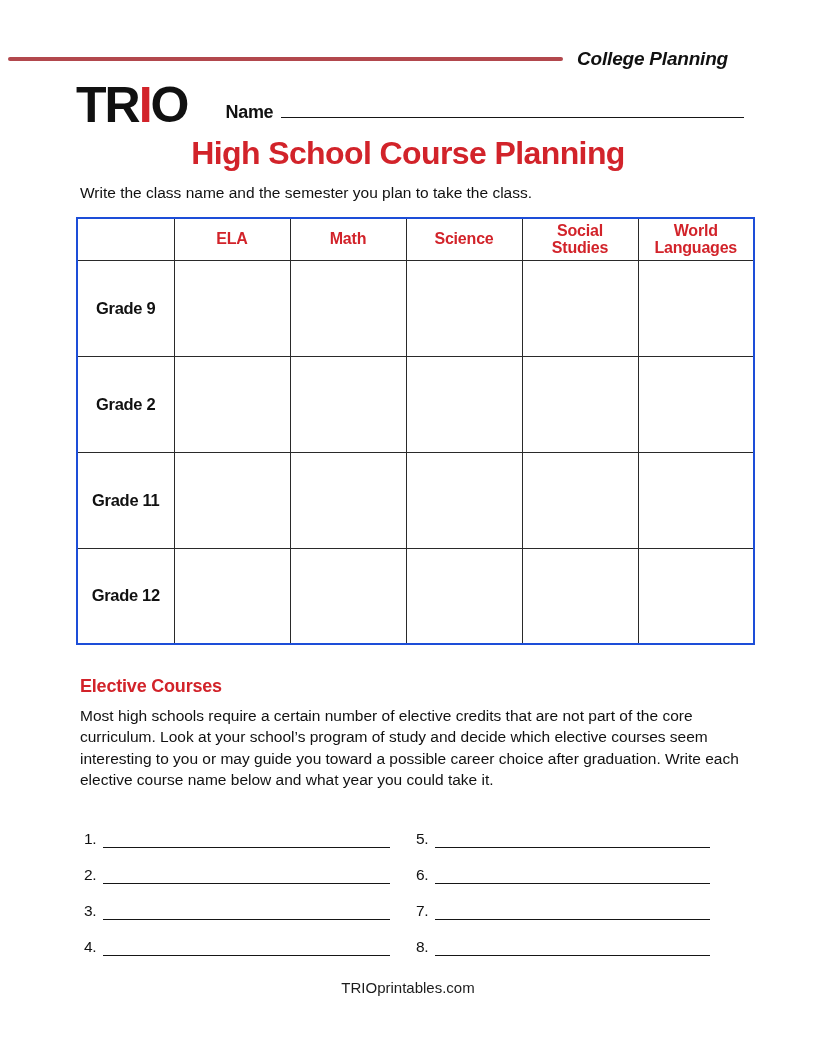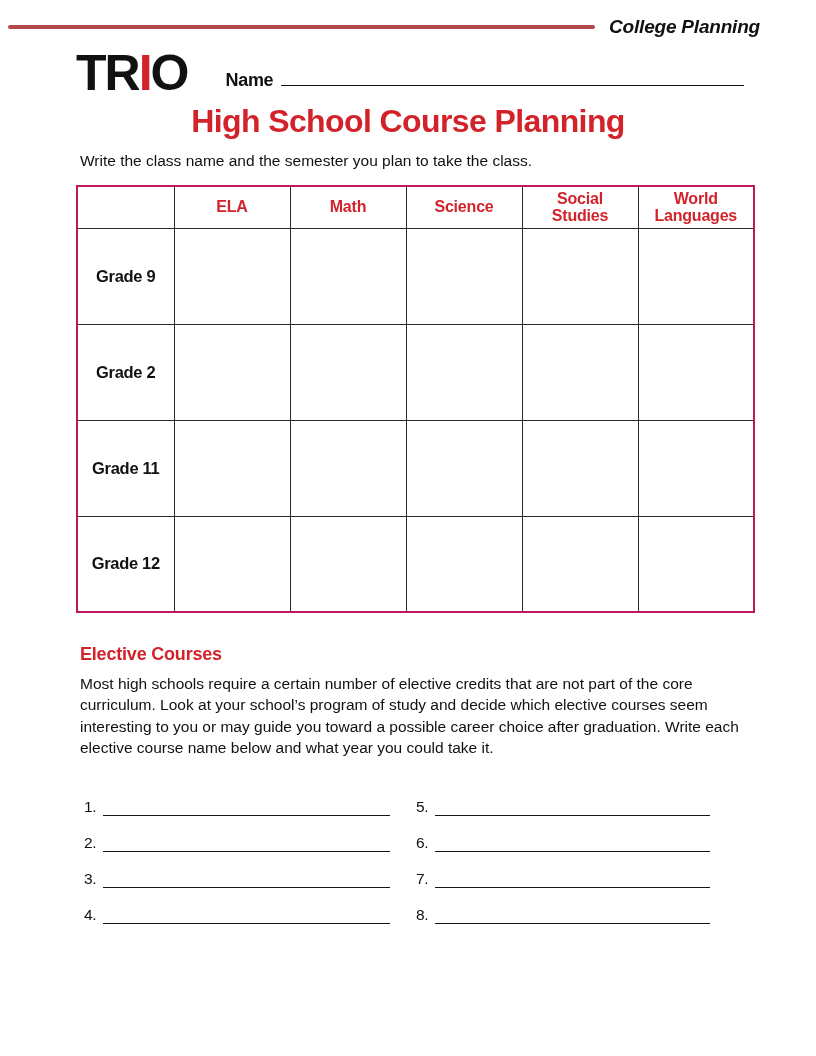--- a/index.html
+++ b/index.html
@@ -10,21 +10,21 @@
   *{box-sizing:border-box;}
   html,body{margin:0;padding:0;background:#ffffff;}
   .page{
     width:816px;height:1056px;position:relative;overflow:hidden;
     background:#ffffff;color:var(--text);
     font-family:"Liberation Sans",sans-serif;
   }
   
   .masthead{
     display:flex;align-items:center;
-    margin-top:16px;padding-left:8px;padding-right:56px;
+    margin-top:48px;padding-left:8px;padding-right:88px;
   }
   .masthead .rule{flex:1;height:4px;background:var(--rule-red);border-radius:2px;}
   .masthead .category{
     margin-left:14px;font-size:19px;font-weight:bold;font-style:italic;
     letter-spacing:-0.2px;white-space:nowrap;
   }
   
   .logo-row{display:flex;align-items:center;margin:10px 0 0 60px;width:684px;}
   .logo{
     font-size:50px;font-weight:bold;letter-spacing:-2px;line-height:1;
@@ -44,21 +44,21 @@
   }
   
   .intro{
     margin:13px 0 0 80px;width:656px;font-style:italic;
     font-size:15.5px;line-height:1.33;letter-spacing:-0.1px;
   }
   .instruction{margin:13px 0 0 80px;width:656px;font-size:15.5px;}
   
   .course-table{
     margin:15px 0 0 76px;border-collapse:collapse;table-layout:fixed;
-    width:677px;border:2px solid #be185d;
+    width:677px;border:2px solid #1d4ed8;
   }
   .course-table th,.course-table td{
     border:1.5px solid #2a2a2a;padding:0;background:#ffffff;
   }
   .course-table .corner{border:none;}
   .course-table thead th{
     height:42px;vertical-align:middle;text-align:center;
     color:var(--accent-red);font-size:16px;font-weight:bold;
     line-height:1.12;letter-spacing:-0.2px;padding:2px 14px;
   }
@@ -191,14 +191,15 @@
     <div class="elective-item">
       <span class="num">4.</span>
       <span class="blank-line"></span>
     </div>
     <div class="elective-item">
       <span class="num">8.</span>
       <span class="blank-line"></span>
     </div>
   </div>
 
+  <div class="footer">TRIOprintables.com</div>
 
 </div>
 
 </body></html>

